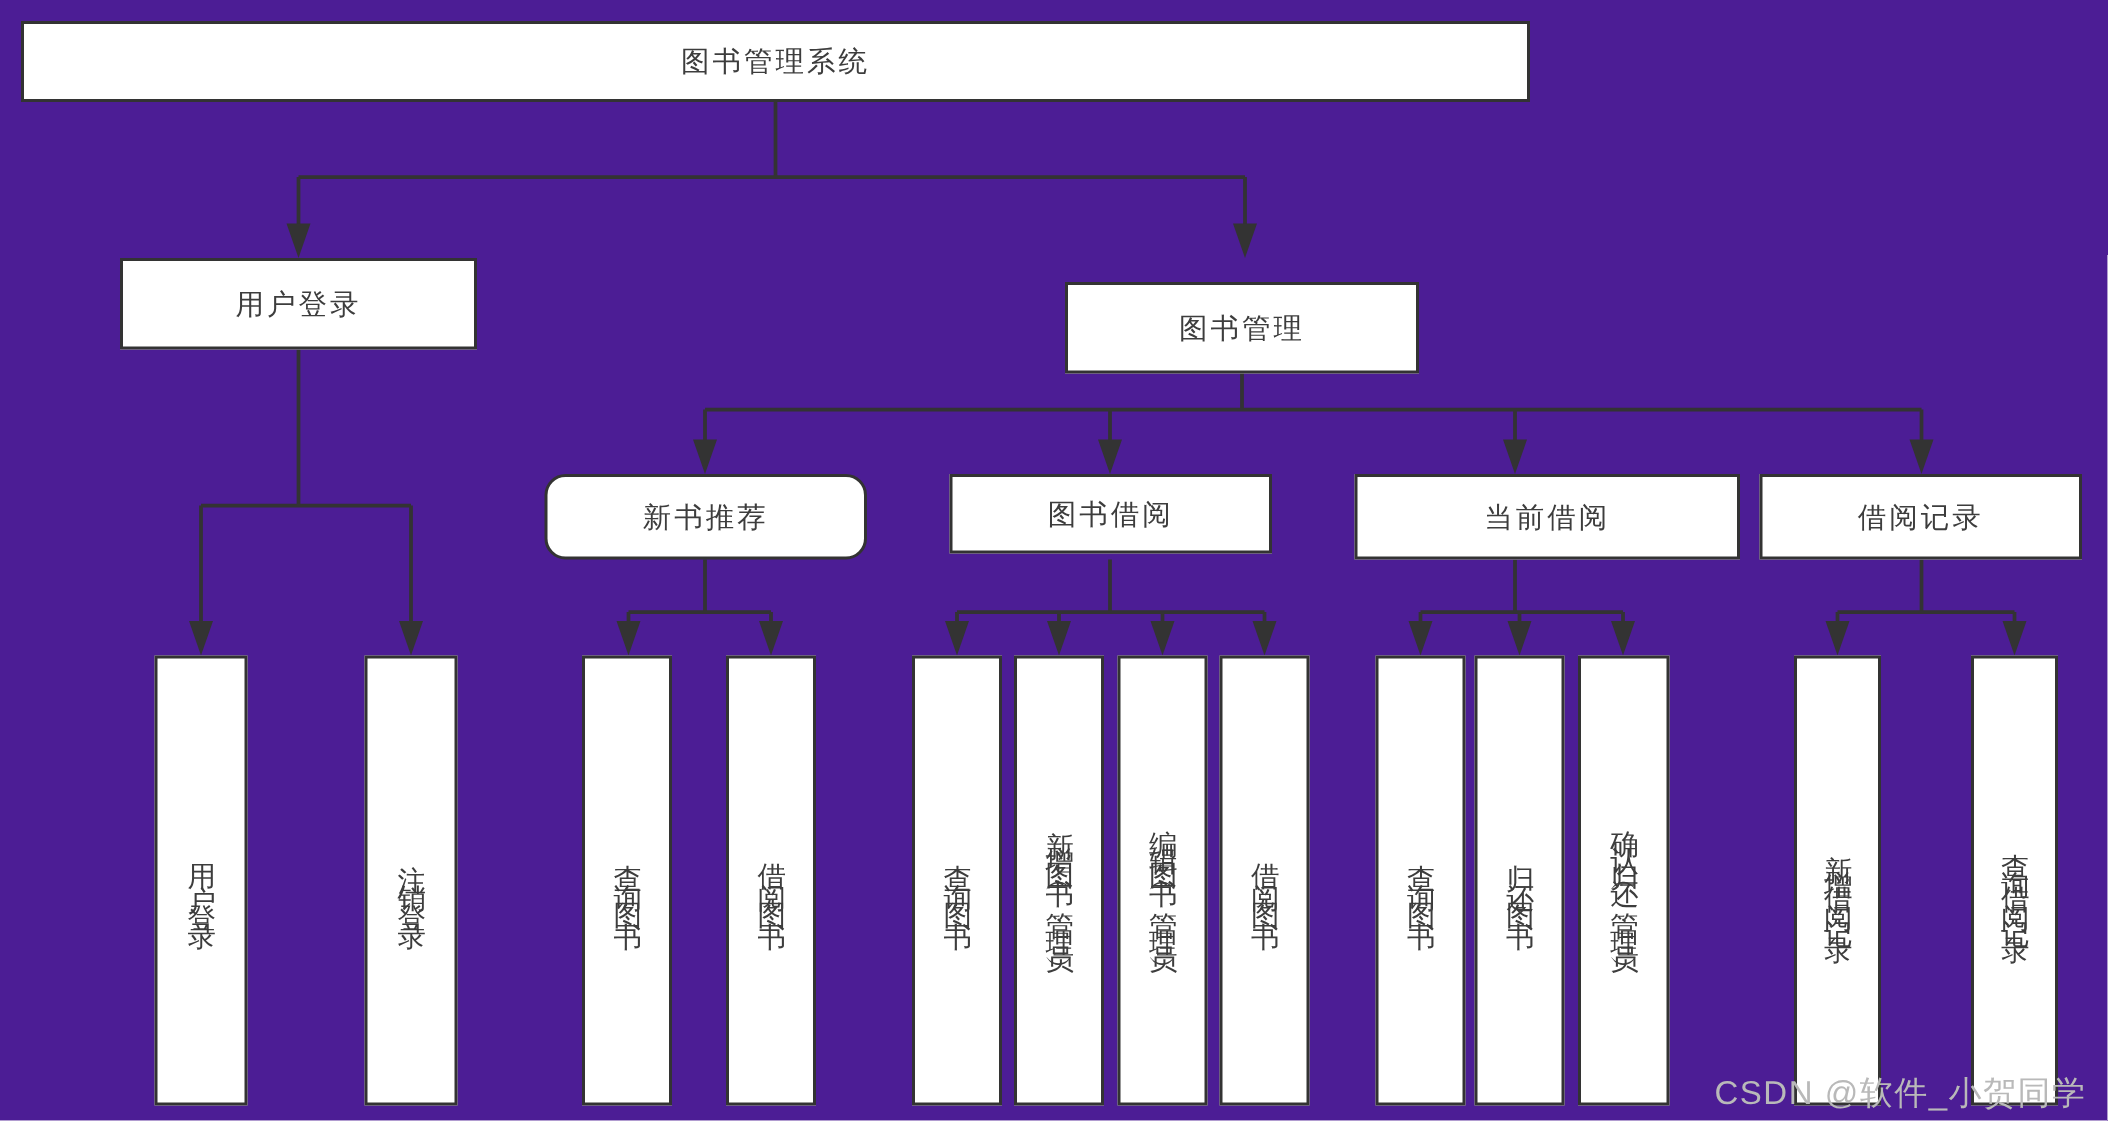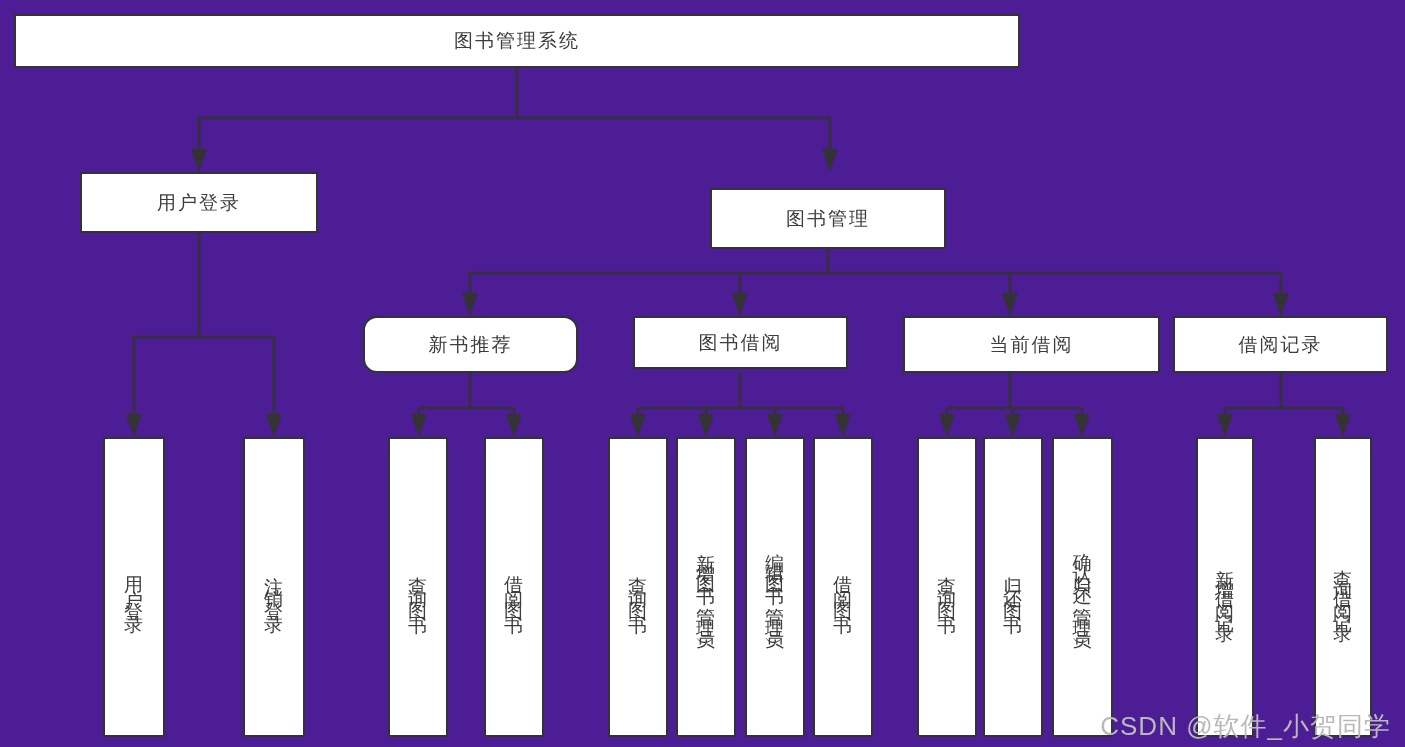--- a/index.html
+++ b/index.html
@@ -36,21 +36,21 @@
   .n-c2 { left:676px; width:60px; }
   .n-c3 { left:745px; width:60px; }
   .n-c4 { left:813px; width:60px; }
   .n-d1 { left:917px; width:60px; }
   .n-d2 { left:983px; width:60px; }
   .n-d3 { left:1052px; width:61px; }
   .n-e1 { left:1196px; width:58px; }
   .n-e2 { left:1314px; width:58px; }
   #watermark {
     position:absolute; right:14px; bottom:3px; z-index:2;
-    color:#b9b9b9; font-size:26px; letter-spacing:1px; white-space:nowrap;
+    color:#b9b9b9; font-size:22px; letter-spacing:1px; white-space:nowrap;
   }
 </style>
 </head>
 <body>
 
 <div id="canvas">
 
   <svg id="connectors" width="1405" height="747" viewBox="0 0 1405 747">
     <g stroke="#333333" stroke-width="2.5" fill="none">
       <path d="M517 68 V118 M199 118 H830 M199 118 V160 M830 118 V160"></path>

